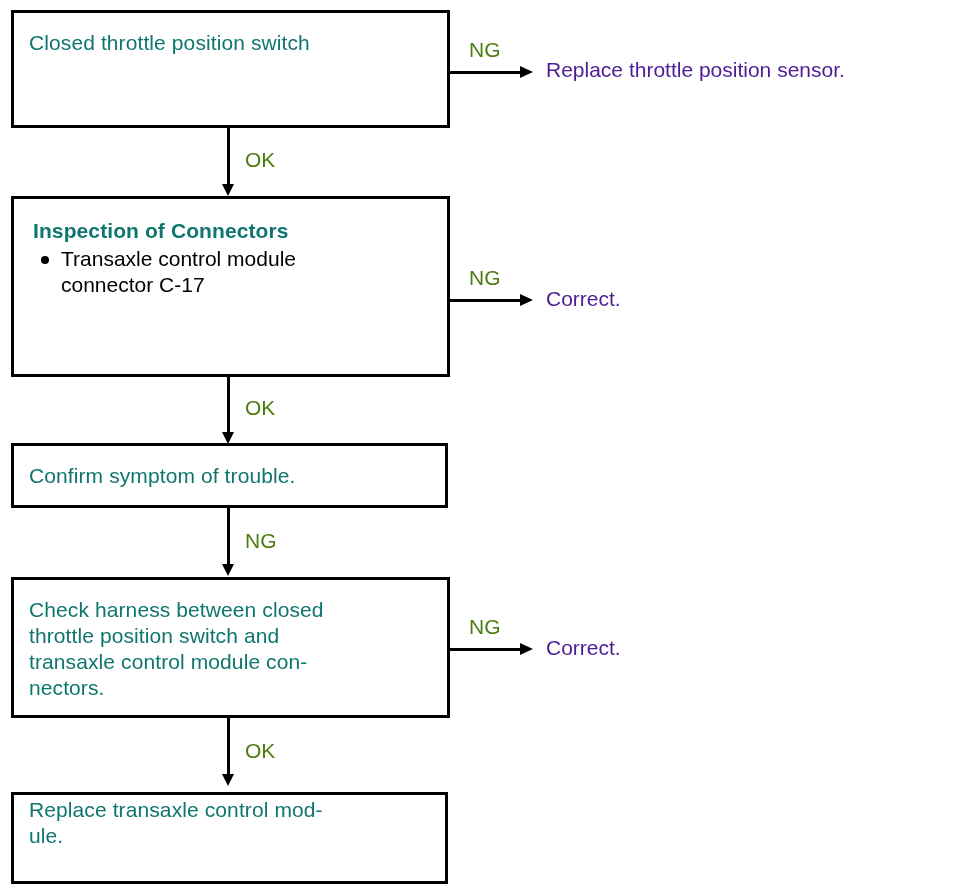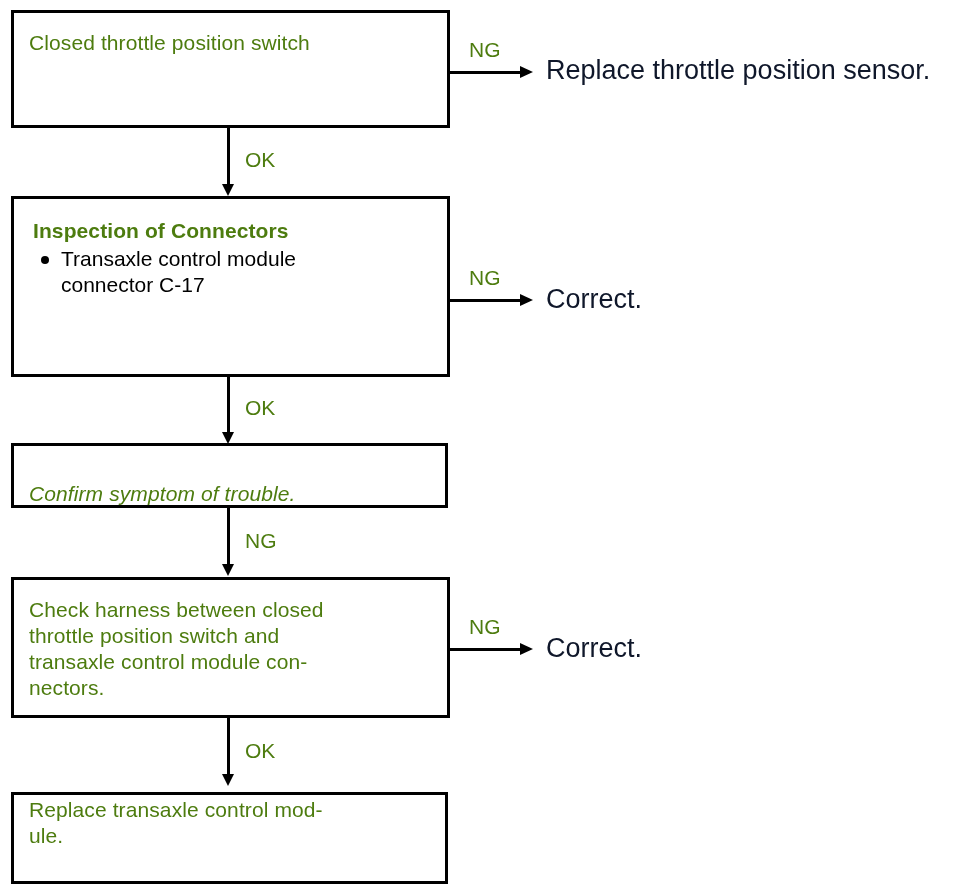--- a/index.html
+++ b/index.html
@@ -20,21 +20,21 @@
   .node-box {
     position: absolute;
     border: 3px solid #000000;
     background: #ffffff;
     box-sizing: border-box;
   }
   .node-text {
     position: absolute;
     font-size: 21px;
     line-height: 26px;
-    color: #4d7c0f;
+    color: #0f766e;
     white-space: pre-line;
     letter-spacing: 0.1px;
   }
   .bullet-list {
     position: absolute;
     margin: 0;
     padding: 0;
     list-style: none;
   }
   .bullet-item {
@@ -56,23 +56,23 @@
     border-radius: 50%;
   }
   .edge-label {
     position: absolute;
     font-size: 21px;
     line-height: 24px;
     color: #4d7c0f;
   }
   .terminal-text {
     position: absolute;
-    font-size: 27px;
+    font-size: 21px;
     line-height: 24px;
-    color: #0f172a;
+    color: #4c1d95;
     white-space: nowrap;
   }
   .v-line {
     position: absolute;
     width: 3px;
     background: #000000;
   }
   .h-line {
     position: absolute;
     height: 3px;
@@ -122,21 +122,21 @@
   <div class="h-line" style="left:450px; top:299px; width:72px;"></div>
   <div class="arrow-right" style="left:520px; top:294px;"></div>
   <div class="edge-label" style="left:469px; top:266px;">NG</div>
   <div class="terminal-text" style="left:546px; top:287px;">Correct.</div>
 
   <div class="v-line" style="left:227px; top:377px; width:3px; height:58px;"></div>
   <div class="arrow-down" style="left:222px; top:432px;"></div>
   <div class="edge-label" style="left:245px; top:396px;">OK</div>
 
   <div class="node-box" style="left:11px; top:443px; width:437px; height:65px;"></div>
-  <div class="node-text" style="left:29px; top:481px; width:400px;font-style:italic;">Confirm symptom of trouble.</div>
+  <div class="node-text" style="left:29px; top:463px; width:400px;">Confirm symptom of trouble.</div>
 
   <div class="v-line" style="left:227px; top:508px; width:3px; height:58px;"></div>
   <div class="arrow-down" style="left:222px; top:564px;"></div>
   <div class="edge-label" style="left:245px; top:529px;">NG</div>
 
   <div class="node-box" style="left:11px; top:577px; width:439px; height:141px;"></div>
   <div class="node-text" style="left:29px; top:597px; width:410px;">Check harness between closed
 throttle position switch and
 transaxle control module con-
 nectors.</div>

